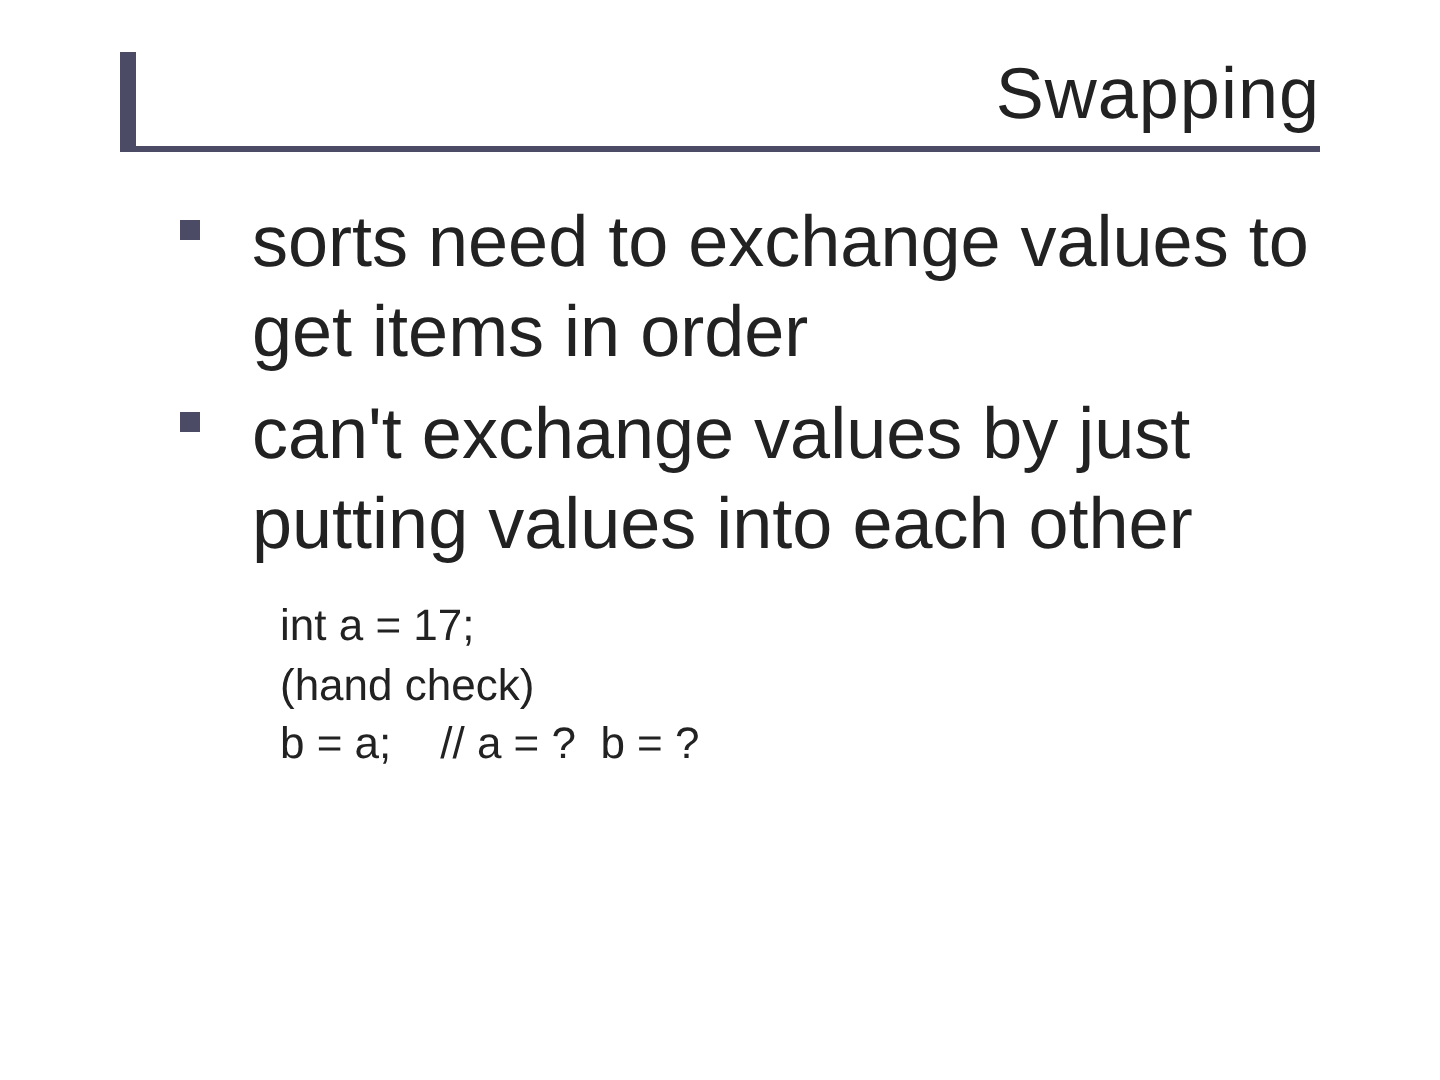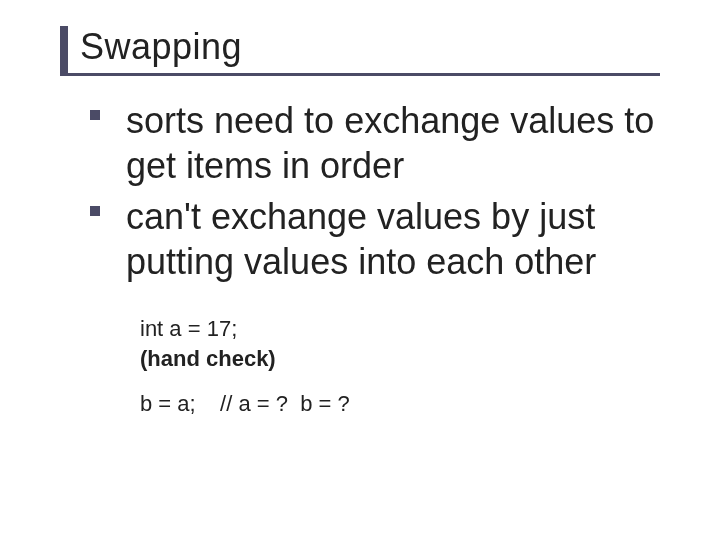--- a/index.html
+++ b/index.html
@@ -10,20 +10,21 @@
       font-family: Verdana, Geneva, sans-serif;
       color: #222;
       overflow: hidden;
     }
     .slide {
       padding: 26px 60px 30px 80px;
     }
     .title-wrap {
       position: relative;
       margin-bottom: 24px;
+      text-align: right;
     }
     .title-tick {
       position: absolute;
       left: -20px;
       top: 0;
       bottom: -2px;
       width: 8px;
       background: #4b4b66;
     }
     .title-baseline {
@@ -64,25 +65,23 @@
       margin-left: 60px;
       font-size: 22px;
       line-height: 1.35;
     }
     .code-row {
       display: flex;
     }
     .code-left {
       min-width: 320px;
       white-space: pre;
-      margin-top: 16px;
     }
     .code-right {
       white-space: pre;
-      font-weight: bold;
     }
   </style>
 </head>
 <body>
 
 <div class="slide">
 
   <div class="title-wrap">
     <div class="title-tick"></div>
     <h1 class="title">Swapping</h1>

